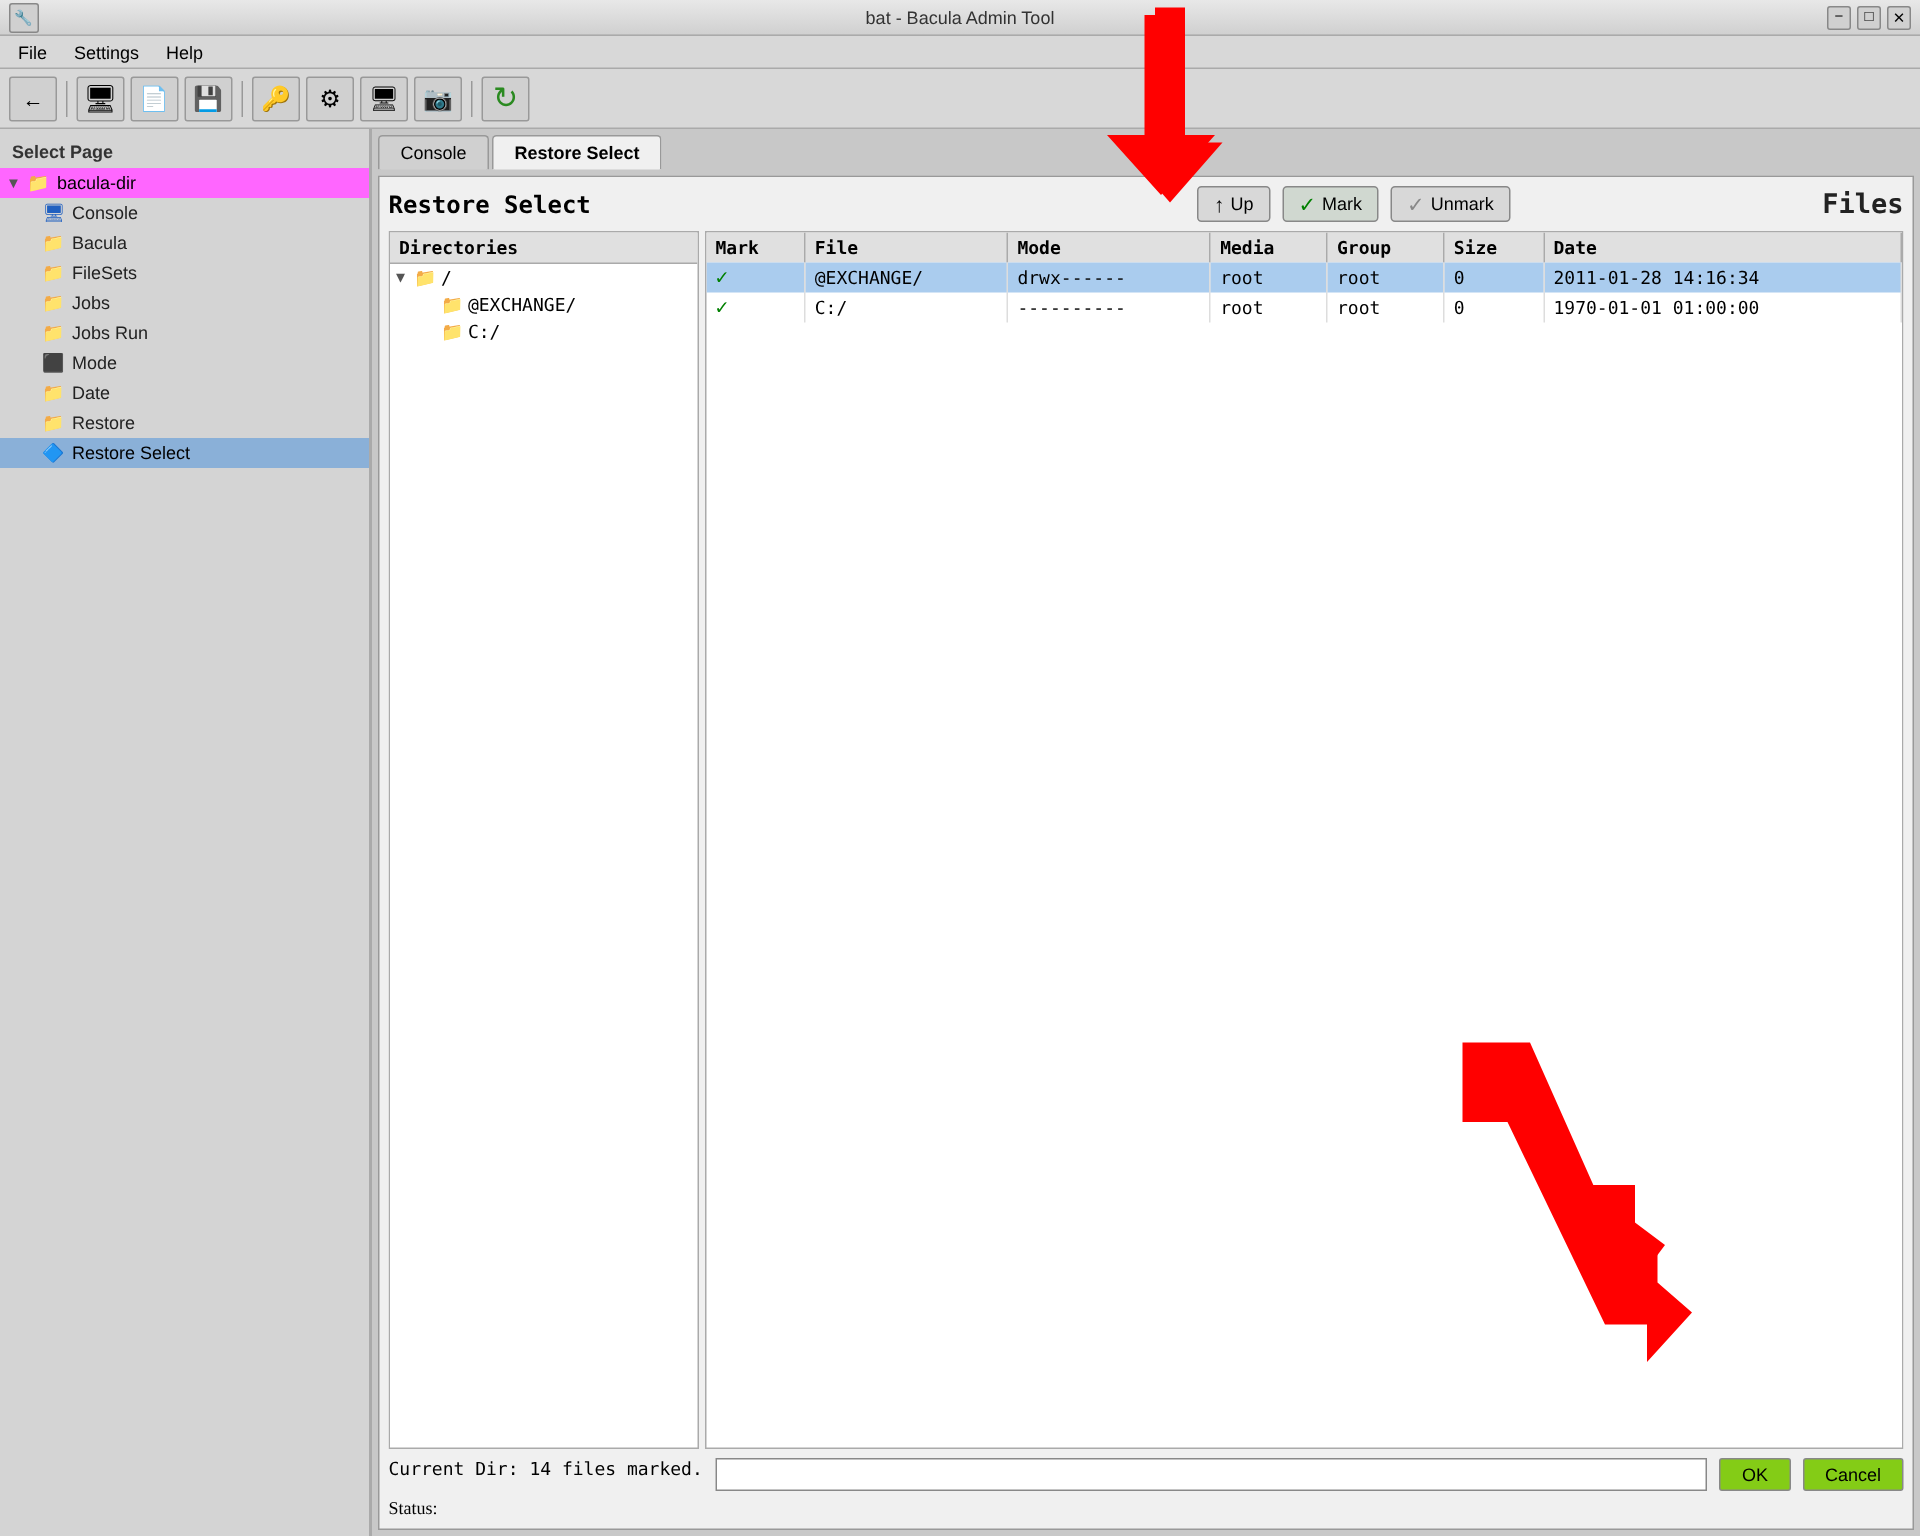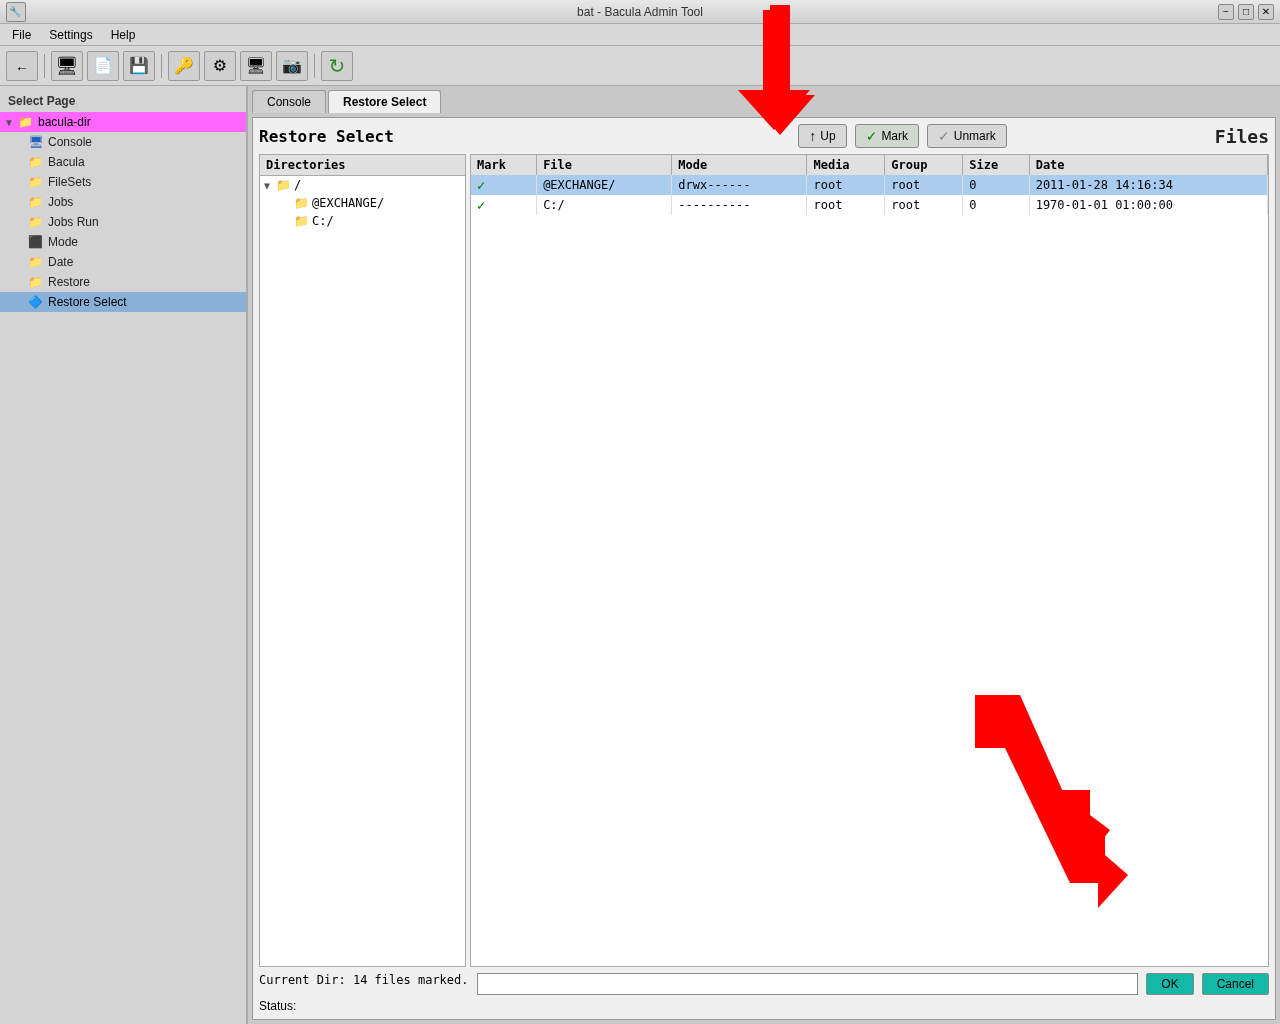--- a/index.html
+++ b/index.html
@@ -293,21 +293,21 @@
     #current-dir-input {
       flex: 1;
       height: 22px;
       border: 1px solid #888;
       background: white;
       padding: 2px 4px;
       font-size: 12px;
     }
     .action-btn {
       padding: 3px 14px;
-      background: #14b8a6;
+      background: #84cc16;
       border: 1px solid #888;
       border-radius: 2px;
       cursor: pointer;
       font-size: 12px;
     }
     #status-bar {
       margin-top: 4px;
       font-size: 12px;
       font-family: monospace;
     }
@@ -506,21 +506,21 @@
 
       </div>
 
       <div id="bottom-bar">
         <span style="font-family:monospace;font-size:12px;white-space:nowrap;">Current Dir: 14 files marked.</span>
         <input id="current-dir-input" type="text" value="" style="">
         <button class="action-btn">OK</button>
         <button class="action-btn">Cancel</button>
       </div>
       <div id="status-bar">
-        <span style="font-family:Liberation Sans, sans-serif;font-size:12px;">Status:</span>
+        <span style="font-family:Liberation Serif, serif;font-size:12px;">Status:</span>
       </div>
 
     </div>
   </div>
 
 </div>
 
 </div>
 
 </body></html>

